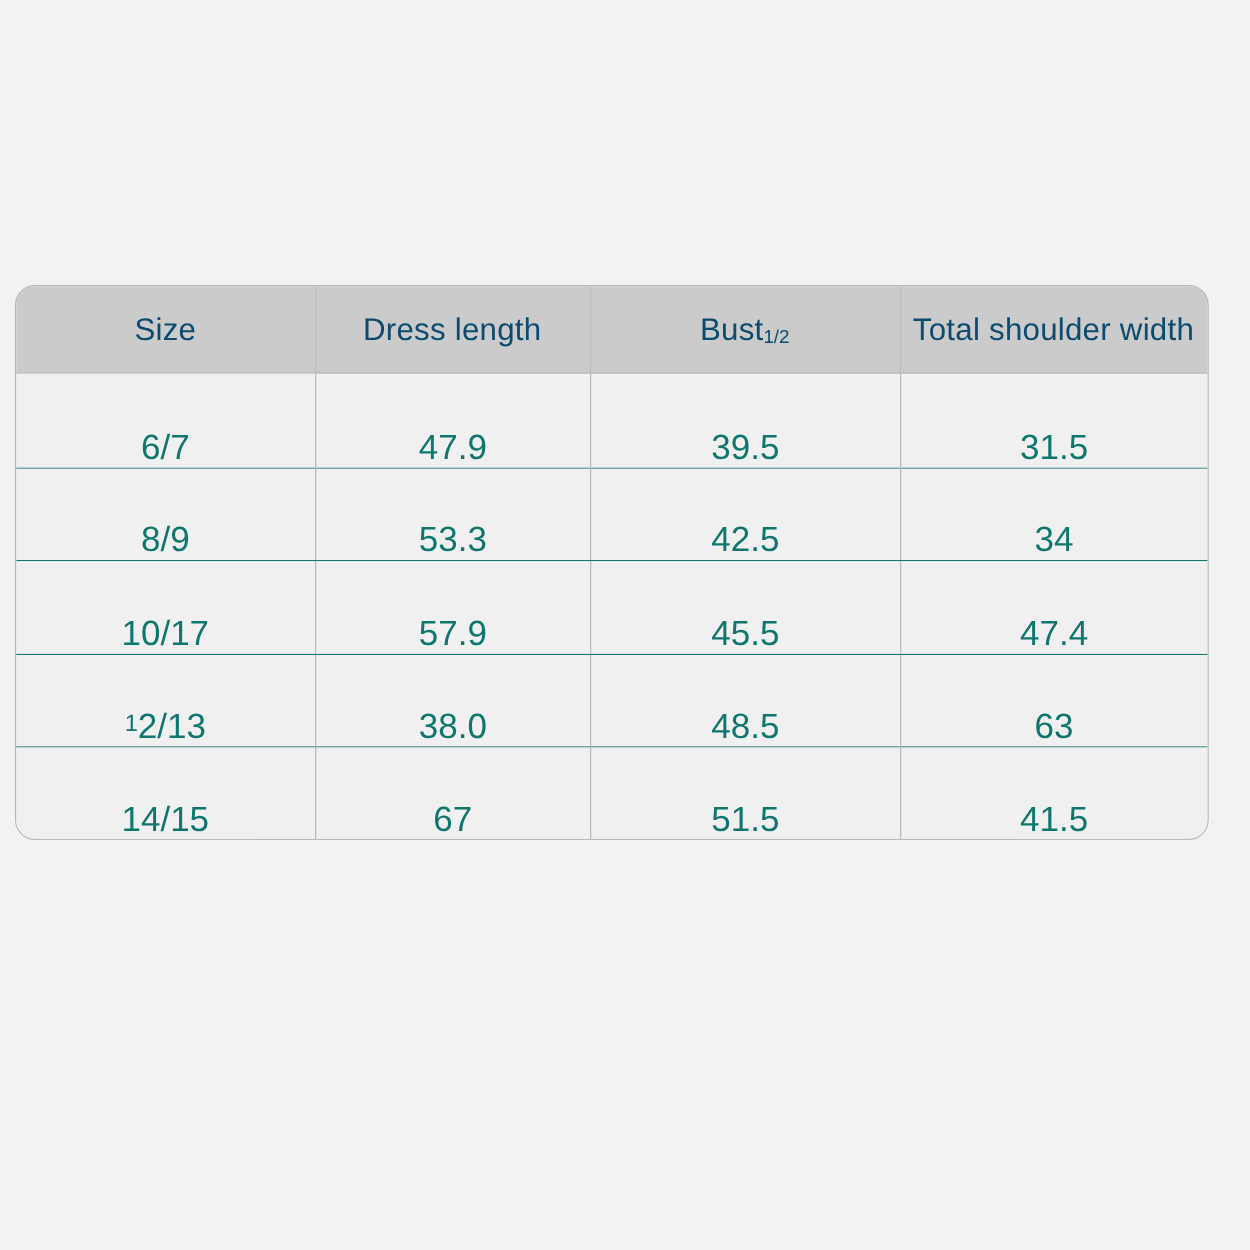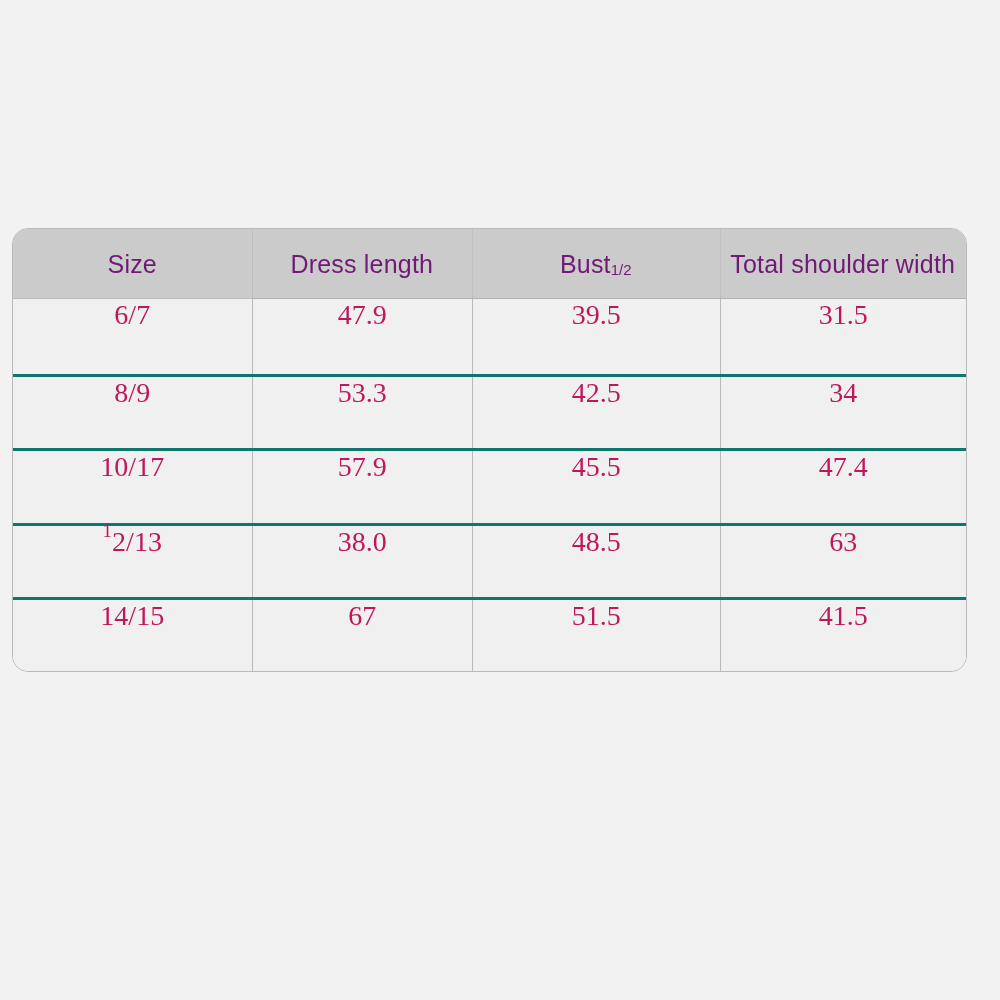--- a/index.html
+++ b/index.html
@@ -40,21 +40,21 @@
     background: #cbcbcb;
     box-shadow: inset 0 -1px 0 #bdbdbd;
   }
 
   .th {
     display: flex;
     align-items: center;
     justify-content: center;
     font-family: "Liberation Sans", sans-serif;
     font-size: 25px;
-    color: #701a75;
+    color: #0c4a6e;
     letter-spacing: 0.2px;
     box-sizing: border-box;
     height: 100%;
   }
 
   .th .sub {
     font-size: 15px;
     vertical-align: sub;
     position: relative;
     top: 5px;
@@ -62,33 +62,33 @@
   }
 
   .tbody {
     display: block;
   }
 
   .tr {
     display: flex;
     height: 74.6px;
     box-sizing: border-box;
-    border-top: 3px solid #0f766e;
+    border-top: 1px solid #0f766e;
   }
   .tr:first-child {
     border-top: none;
   }
 
   .td {
     display: flex;
-    align-items: flex-start;
+    align-items: flex-end;
     justify-content: center;
-    font-family: Liberation Serif, serif;
+    font-family: Liberation Sans, sans-serif;
     font-size: 28px;
-    color: #be185d;
+    color: #0f766e;
     box-sizing: border-box;
     border-left: 1px solid #b9b9b9;
     background: #f0f0f0;
     height: 100%;
   }
   .td:first-child {
     border-left: none;
   }
 
   

